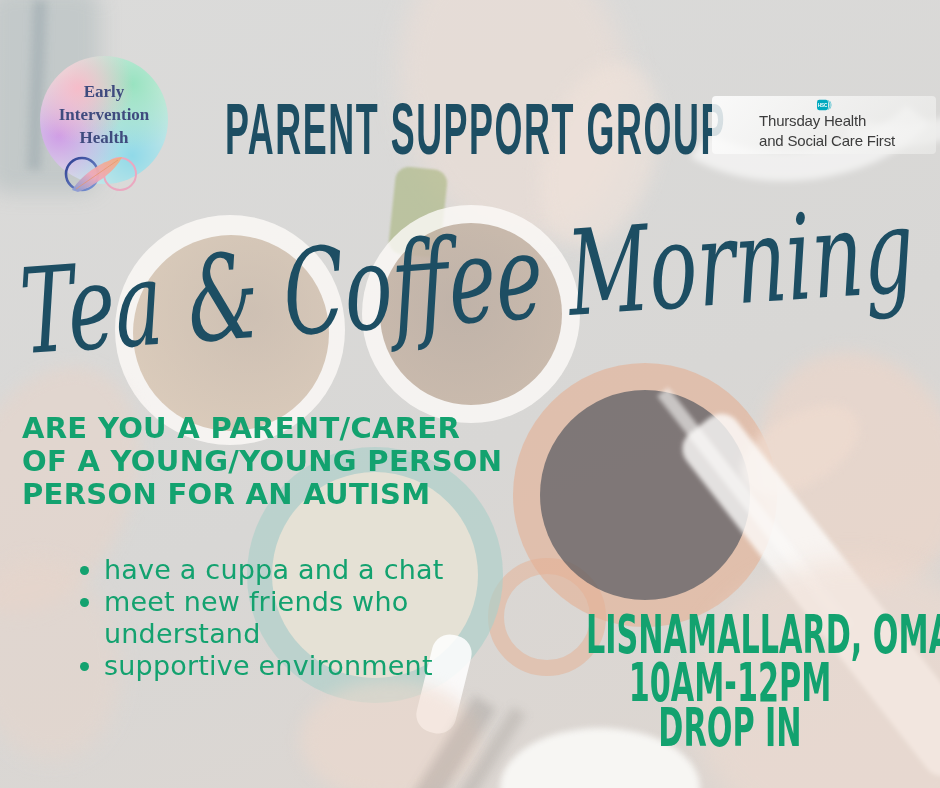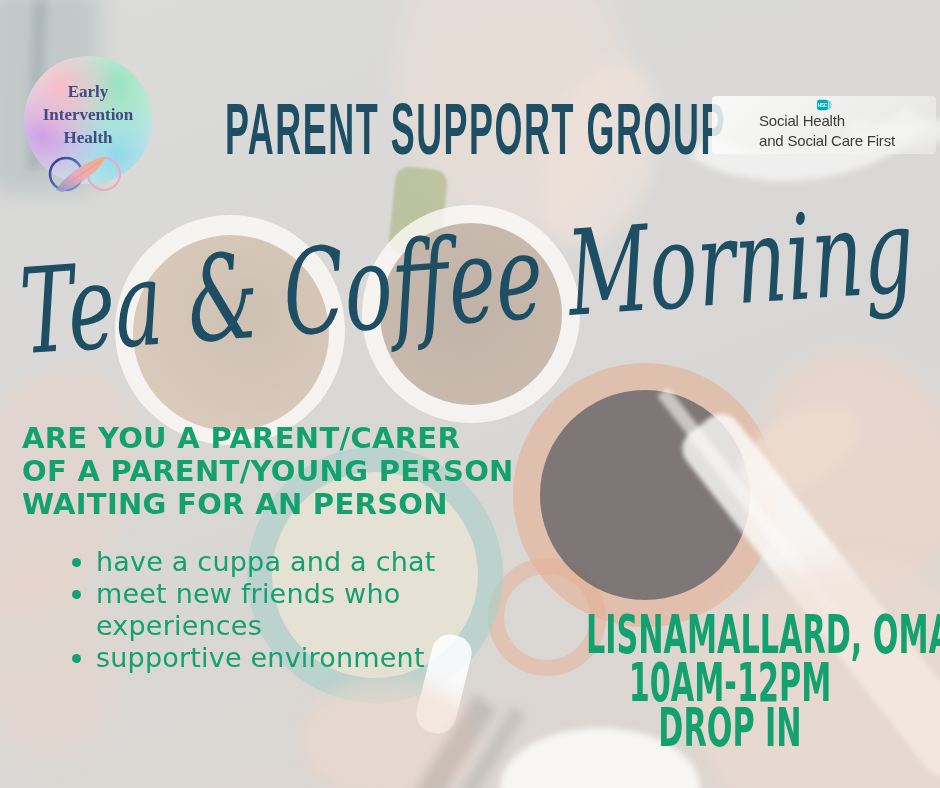--- a/index.html
+++ b/index.html
@@ -40,21 +40,21 @@
   .hand-right{left:760px;top:350px;width:200px;height:240px;background:rgba(238,214,200,.6);filter:blur(8px);transform:rotate(-20deg);}
   .finger-right{left:735px;top:415px;width:130px;height:70px;background:rgba(240,220,208,.65);filter:blur(4px);transform:rotate(-30deg);}
   .white-band{left:800px;top:380px;width:64px;height:430px;background:rgba(252,251,250,.8);filter:blur(2px);transform:rotate(-38deg);border-radius:20px;}
   .white-band2{left:748px;top:360px;width:14px;height:300px;background:rgba(250,248,246,.6);filter:blur(2px);transform:rotate(-38deg);}
   .hand-bottom-right{left:690px;top:560px;width:320px;height:280px;background:rgba(238,219,207,.55);filter:blur(12px);}
   .white-blob-bottom{left:500px;top:728px;width:200px;height:120px;background:rgba(252,251,249,.85);filter:blur(3px);}
   .dark-streak1{left:430px;top:690px;width:26px;height:160px;background:rgba(105,100,95,.22);filter:blur(5px);transform:rotate(32deg);}
   .dark-streak2{left:474px;top:700px;width:16px;height:140px;background:rgba(105,100,95,.18);filter:blur(5px);transform:rotate(32deg);}
   
   .content{position:absolute;inset:0;z-index:1;}
-  .eis-logo{position:absolute;left:24px;top:56px;width:132px;height:140px;}
+  .eis-logo{position:absolute;left:40px;top:56px;width:132px;height:140px;}
   .eis-circle{
     position:absolute;left:0;top:0;width:128px;height:128px;border-radius:50%;
     background:
       radial-gradient(circle at 30% 25%,rgba(248,186,200,.95) 0%,rgba(248,186,200,0) 42%),
       radial-gradient(circle at 72% 22%,rgba(148,226,190,.95) 0%,rgba(148,226,190,0) 48%),
       radial-gradient(circle at 15% 62%,rgba(205,148,230,.9) 0%,rgba(205,148,230,0) 46%),
       radial-gradient(circle at 72% 78%,rgba(140,216,232,.95) 0%,rgba(140,216,232,0) 52%),
       #ddeee8;
   }
   .eis-text{position:absolute;left:0;top:24px;width:128px;text-align:center;
@@ -69,26 +69,26 @@
   }
   .hsc-logo{
     position:absolute;left:712px;top:96px;width:224px;height:58px;
     display:flex;align-items:center;padding:3px 5px;box-sizing:border-box;border-radius:4px;
     background:linear-gradient(135deg,rgba(255,255,255,.85),rgba(236,236,234,.65));
     flex-direction:column;
   }
   .hsc-text{font-family:"Liberation Sans",sans-serif;font-size:15px;line-height:20px;color:#3c3c3c;margin-left:6px;letter-spacing:-0.2px;}
   .script-title{position:absolute;left:0;top:182px;width:940px;height:235px;}
   .headline{
-    position:absolute;left:22px;top:422px;width:490px;
+    position:absolute;left:22px;top:412px;width:490px;
     color:var(--green,#13a26f);font-weight:700;font-size:29px;line-height:33px;letter-spacing:.3px;
   }
   .headline span{display:block;white-space:nowrap;}
   ul.benefits{
-    position:absolute;left:58px;top:546px;width:400px;margin:0;padding:0;list-style:none;
+    position:absolute;left:58px;top:546px;width:400px;margin:8px;padding:0;list-style:none;
     color:var(--green,#13a26f);font-size:27px;line-height:32px;letter-spacing:.2px;
   }
   ul.benefits li{position:relative;padding-left:38px;max-width:392px;}
   ul.benefits li::before{content:"";position:absolute;left:14px;top:12px;width:9px;height:9px;border-radius:50%;background:var(--green,#13a26f);}
   .schedule{position:absolute;left:545px;top:420px;width:380px;text-align:center;color:var(--green,#13a26f);font-weight:700;}
   .schedule .line{display:block;font-size:46px;line-height:56px;transform:scale(0.68,1.35);white-space:nowrap;}
   .schedule .line + .line{margin-top:6px;}
   .location{position:absolute;left:530px;top:610px;width:400px;text-align:center;color:var(--green,#13a26f);font-weight:700;}
   .location .loc{display:block;font-size:42px;white-space:nowrap;transform:scale(0.72,1.25);}
   .loc1{line-height:50px;}
@@ -162,37 +162,37 @@
     <div class="main-title">PARENT SUPPORT GROUP</div>
 
     <div class="hsc-logo">
       <svg width="62" height="50" viewBox="0 0 62 50">
         <rect x="2" y="3" width="46" height="44" rx="9" fill="var(--hsc-teal,#00a9bf)"></rect>
         <text x="25" y="32" text-anchor="middle" font-family="Liberation Sans, sans-serif" font-size="19" font-weight="bold" fill="#ffffff">HSC</text>
         <path d="M50,6 q11,19 0,38" fill="none" stroke="var(--hsc-teal,#00a9bf)" stroke-width="3"></path>
         <path d="M57,10 q8,15 0,30" fill="none" stroke="var(--hsc-teal,#00a9bf)" stroke-width="2"></path>
       </svg>
       <div class="hsc-text">
-        <span>Social Health</span><br>
+        <span>Thursday Health</span><br>
         <span>and Social Care First</span>
       </div>
     </div>
 
     <svg class="script-title" width="940" height="235" viewBox="0 0 940 235">
       <text x="470" y="140" text-anchor="middle" font-family="DejaVu Serif, serif" font-style="italic" font-size="118" fill="var(--teal,#1d4e63)" textLength="895" lengthAdjust="spacingAndGlyphs" transform="rotate(-4 470 140)">Tea &amp; Coffee Morning</text>
     </svg>
 
     <div class="headline">
       <span>ARE YOU A PARENT/CARER</span>
-      <span>OF A PARENT/YOUNG PERSON</span>
-      <span>WAITING FOR AN PERSON</span>
+      <span>OF A YOUNG/YOUNG PERSON</span>
+      <span>PERSON FOR AN AUTISM</span>
     </div>
     <ul class="benefits">
       <li>have a cuppa and a chat</li>
-      <li>meet new friends who experiences</li>
+      <li>meet new friends who understand</li>
       <li>supportive environment</li>
     </ul>
 
     <div class="location">
       <span class="loc loc1">LISNAMALLARD, OMAGH</span>
       <span class="loc loc2">10AM-12PM</span>
       <span class="loc loc3">DROP IN</span>
     </div>
 
   </div>

